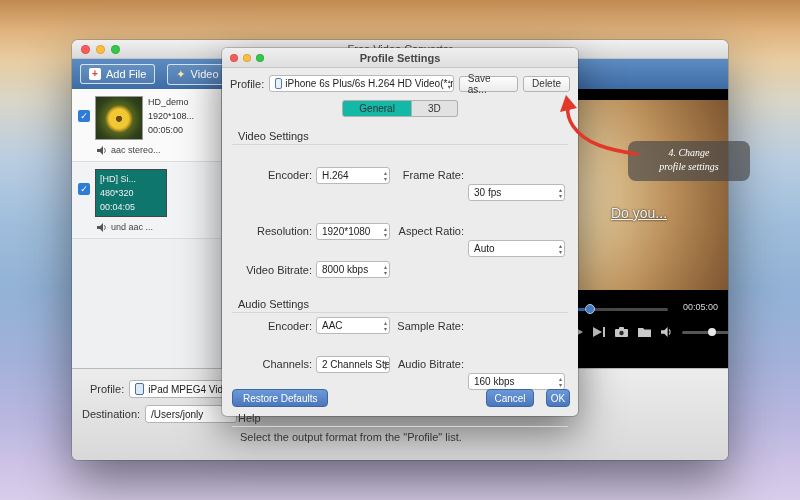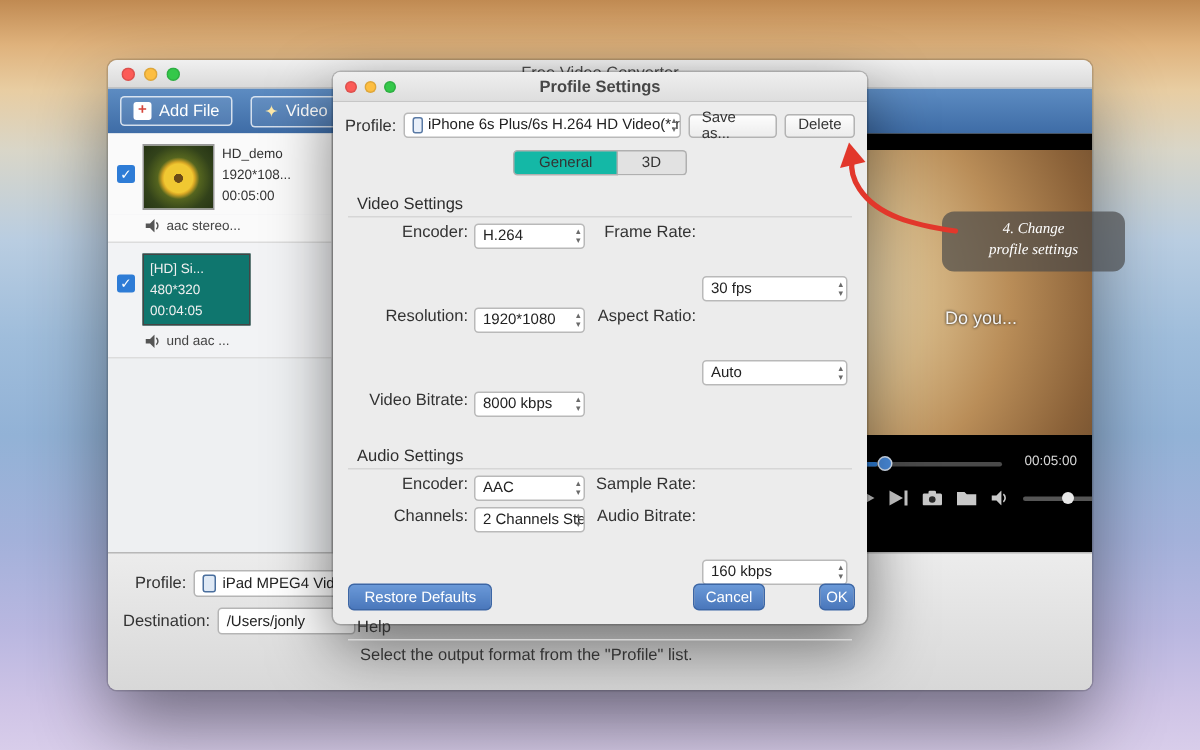--- a/index.html
+++ b/index.html
@@ -65,21 +65,21 @@
     padding: 2px 4px 6px 25px; border-bottom: 1px solid #dcdcdc; background: #fafafa; }
   .faudio2 { background: #f2f3f5; }
 
   
   .videoarea { position: absolute; left: 150px; top: 49px; right: 0; bottom: 92px; background: #000; }
   .coffee {
     position: absolute; left: 0; right: 0; top: 11px; height: 190px;
     background:
       radial-gradient(circle at 62% 50%, #f2e4c4 0 6%, #e3cda2 14%, #d5b684 26%, #b98d58 42%, #8a6138 60%, #5d4128 78%, #3c2b1c 100%);
   }
-  .vcaption { position: absolute; left: 408px; top: 116px; font-size: 12px; color: #f4f4f4; text-shadow: 0 0 2px #000; }
+  .vcaption { position: absolute; left: 389px; top: 116px; font-size: 14px; color: #f4f4f4; text-shadow: 0 0 2px #000; text-decoration: underline; }
   .timeline { position: absolute; left: 10px; right: 60px; top: 219px; height: 3px; background: #4a4a4a; border-radius: 2px; }
   .progress { height: 3px; width: 81%; background: #2f7fd8; border-radius: 2px; }
   .knob { position: absolute; left: 81%; top: -4px; width: 10px; height: 10px; border-radius: 50%;
     background: #4b8fe2; border: 1px solid #dce8f8; }
   .timecur { position: absolute; right: 10px; top: 213px; font-size: 9px; color: #d8d8d8; }
   .controls { position: absolute; left: 352px; top: 238px; display: flex; align-items: center; gap: 10px; }
   .tri { width: 0; height: 0; border-left: 9px solid #c9c9c9; border-top: 5px solid transparent; border-bottom: 5px solid transparent; }
   .nextwrap { display: flex; align-items: center; gap: 1px; }
   .bar { width: 2px; height: 10px; background: #c9c9c9; }
   .icn { display: block; }
@@ -125,32 +125,32 @@
     font-size: 10px; color: #333; display: flex; align-items: center; padding: 0 8px; }
 
   .tabs { display: flex; justify-content: center; margin: 5px 0 2px; }
   .tab { font-size: 10px; padding: 2px 16px; border: 1px solid #b0b0b0; background: #e2e2e2; color: #333; }
   .tab.first { border-radius: 3px 0 0 3px; }
   .tab.last { border-radius: 0 3px 3px 0; border-left: none; }
   .tab.selected { background: #14b8a6; }
 
   .sect-h { margin: 13px 0 1px 16px; font-size: 11px; color: #2e2e2e; }
   .rule { border-bottom: 1px solid #d6d6d6; margin: 2px 10px 4px 10px; }
-  .frow { display: flex; align-items: flex-start; margin: 4px 0; padding-left: 18px; font-size: 11px; }
+  .frow { display: flex; align-items: center; margin: 4px 0; padding-left: 18px; font-size: 11px; }
   .l1 { width: 72px; text-align: right; margin-right: 4px; color: #333; }
   .p1 { width: 74px; }
   .l2 { width: 70px; text-align: right; margin: 0 4px 0 4px; color: #333; }
   .p2 { width: 97px; margin-top: 35px; }
   .helptext { margin: 4px 0 0 18px; font-size: 11px; color: #333; }
 
   .dbtn { position: absolute; bottom: 9px; height: 18px; border-radius: 4px; color: #fff; font-size: 10px;
     background: linear-gradient(#6a99d8,#4a77bb); border: 1px solid #3c66a5;
     display: flex; align-items: center; justify-content: center; padding: 0 10px; }
   .dbtn.restore { left: 10px; }
-  .dbtn.cancel { right: 68px; width: 48px; }
+  .dbtn.cancel { right: 44px; width: 48px; }
   .dbtn.ok { right: 8px; width: 24px; }
 
   
   .note { position: absolute; left: 628px; top: 141px; width: 122px; padding: 5px 8px 7px;
     background: rgba(72,72,72,.68); border-radius: 8px; color: #fff; z-index: 20;
     font-family: "Liberation Serif", serif; font-style: italic; font-size: 10px; line-height: 1.4; text-align: center; }
   .arrowsvg { position: absolute; left: 545px; top: 92px; z-index: 40; }
 </style>
 </head>
 <body>

